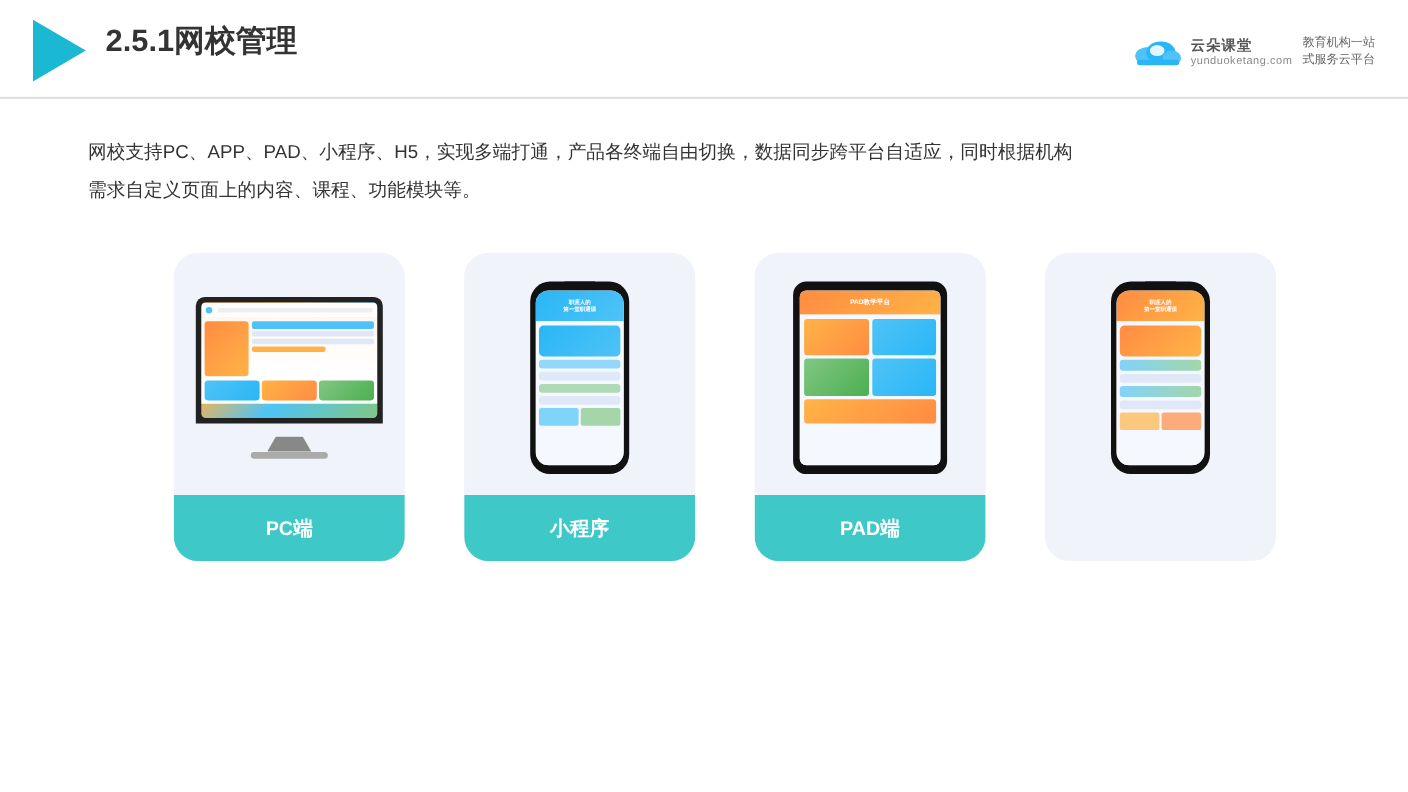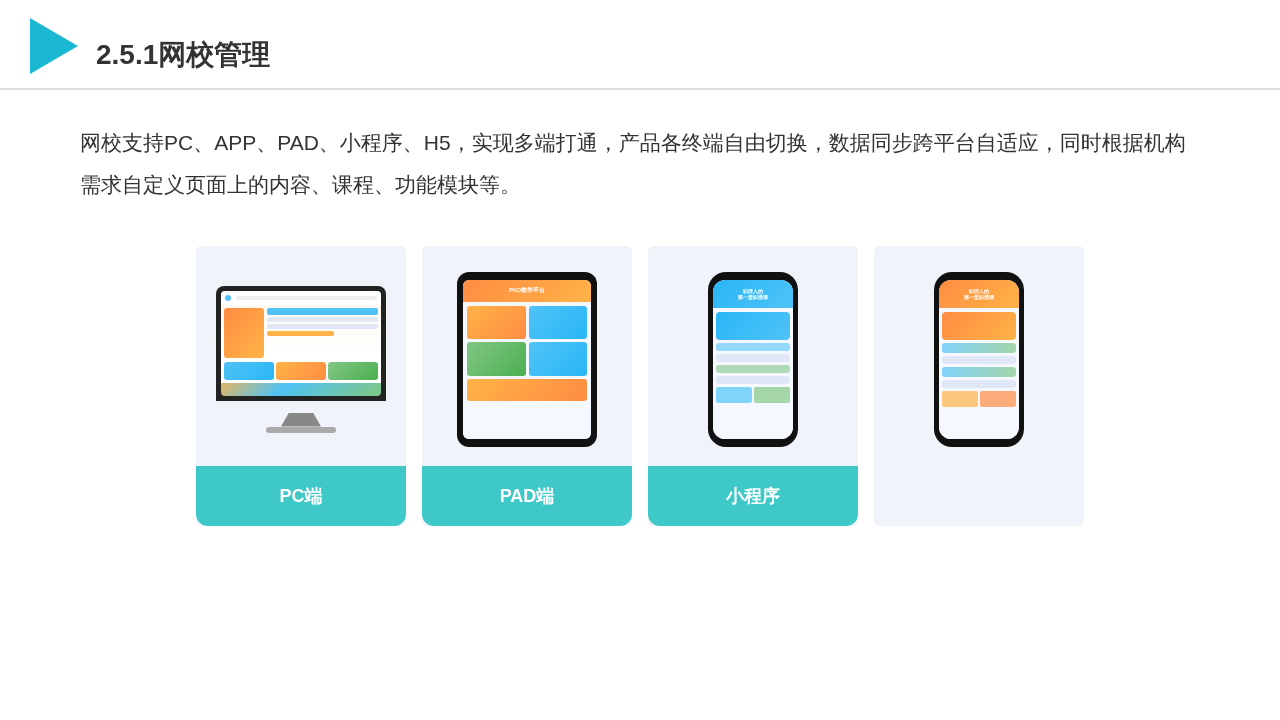--- a/index.html
+++ b/index.html
@@ -14,21 +14,21 @@
     
     .header {
       display: flex;
       align-items: center;
       justify-content: space-between;
       padding: 18px 30px 14px 30px;
       border-bottom: 2px solid #e0e0e0;
     }
     .header-left {
       display: flex;
-      align-items: flex-end;
+      align-items: flex-start;
       gap: 18px;
     }
     .logo-triangle {
       width: 0;
       height: 0;
       border-top: 28px solid transparent;
       border-bottom: 28px solid transparent;
       border-left: 48px solid #1bb8d4;
     }
     .page-title {
@@ -48,41 +48,42 @@
     }
     .brand-url {
       font-size: 10px;
       color: #888;
       letter-spacing: 0.5px;
     }
 
     
     .description {
       padding: 32px 80px 10px 80px;
-      font-size: 21px;
+      font-size: 17px;
       color: #333;
       line-height: 2;
     }
 
     
     .cards-container {
       display: flex;
       justify-content: center;
       gap: 16px;
       padding: 30px 60px 30px 60px;
     }
 
     .card {
       width: 210px;
       background: #f0f4fa;
-      border-radius: 6px;
+      border-radius: 22px;
       overflow: hidden;
       display: flex;
       flex-direction: column;
       align-items: center;
+      margin-left: 38px;
     }
 
     .card-image-area {
       width: 100%;
       height: 220px;
       display: flex;
       align-items: center;
       justify-content: center;
       padding: 16px 10px 10px 10px;
       background: #f0f4fa;
@@ -297,20 +298,41 @@
       gap: 5px;
     }
   </style>
 </head>
 <body>
 
 <div class="header">
   <div class="header-left">
     <div class="logo-triangle"></div>
     <h1 class="page-title">2.5.1网校管理</h1>
+  </div>
+  <div class="header-brand">
+    <div class="brand-row1">
+
+      <svg class="cloud-svg" viewBox="0 0 60 36" fill="none" xmlns="http://www.w3.org/2000/svg">
+        <ellipse cx="20" cy="24" rx="14" ry="10" fill="#4fc3f7"></ellipse>
+        <ellipse cx="34" cy="20" rx="16" ry="12" fill="#29b6f6"></ellipse>
+        <ellipse cx="46" cy="26" rx="10" ry="8" fill="#4fc3f7"></ellipse>
+        <rect x="8" y="28" width="46" height="6" rx="3" fill="#29b6f6"></rect>
+
+        <ellipse cx="30" cy="18" rx="8" ry="6" fill="#e3f6fd"></ellipse>
+      </svg>
+      <div>
+        <div class="brand-name">云朵课堂</div>
+        <div class="brand-url">yunduoketang.com</div>
+      </div>
+      <div style="display:flex;flex-direction:column;align-items:flex-start;margin-left:4px;">
+        <span style="font-size:11px;color:#666;">教育机构一站</span>
+        <span style="font-size:11px;color:#666;">式服务云平台</span>
+      </div>
+    </div>
   </div>
 </div>
 
 <div class="description">
   <p>
     网校支持PC、APP、PAD、小程序、H5，实现多端打通，产品各终端自由切换，数据同步跨平台自适应，同时根据机构<br>需求自定义页面上的内容、课程、功能模块等。
   </p>
 </div>
 
 <div class="cards-container">
@@ -346,40 +368,20 @@
         <div class="monitor-stand"></div>
         <div class="monitor-base"></div>
       </div>
     </div>
     <div class="card-label">PC端</div>
   </div>
 
 
   <div class="card">
     <div class="card-image-area">
-      <div class="tablet-mockup">
-        <div class="tablet-screen">
-          <div class="tablet-screen-header">
-            <span style="font-size:6px;color:#fff;font-weight:bold;">PAD教学平台</span>
-          </div>
-          <div class="tablet-screen-body">
-            <div class="tablet-card-orange"></div>
-            <div class="tablet-card"></div>
-            <div class="tablet-card-green"></div>
-            <div class="tablet-card"></div>
-            <div class="tablet-card-orange" style="grid-column:span 2;height:22px;"></div>
-          </div>
-        </div>
-      </div>
-    </div>
-    <div class="card-label">PAD端</div>
-  </div>
-
-  <div class="card">
-    <div class="card-image-area">
       <div class="phone-mockup">
         <div class="phone-notch"></div>
         <div class="phone-screen">
           <div class="phone-screen-header" style="background:linear-gradient(135deg,#29b6f6,#4fc3f7);">
             <div class="phone-screen-header-text">职涯人的<br>第一堂职通课</div>
           </div>
           <div class="phone-screen-body">
             <div class="phone-body-img" style="background:linear-gradient(135deg,#29b6f6,#4fc3f7);"></div>
             <div style="height:8px;background:#4fc3f7;border-radius:3px;opacity:0.6;"></div>
             <div class="phone-body-row2"></div>
@@ -391,20 +393,40 @@
             </div>
           </div>
         </div>
       </div>
     </div>
     <div class="card-label">小程序</div>
   </div>
 
   <div class="card">
     <div class="card-image-area">
+      <div class="tablet-mockup">
+        <div class="tablet-screen">
+          <div class="tablet-screen-header">
+            <span style="font-size:6px;color:#fff;font-weight:bold;">PAD教学平台</span>
+          </div>
+          <div class="tablet-screen-body">
+            <div class="tablet-card-orange"></div>
+            <div class="tablet-card"></div>
+            <div class="tablet-card-green"></div>
+            <div class="tablet-card"></div>
+            <div class="tablet-card-orange" style="grid-column:span 2;height:22px;"></div>
+          </div>
+        </div>
+      </div>
+    </div>
+    <div class="card-label">PAD端</div>
+  </div>
+
+  <div class="card">
+    <div class="card-image-area">
       <div class="phone-mockup">
         <div class="phone-notch"></div>
         <div class="phone-screen">
           <div class="phone-screen-header" style="background:linear-gradient(135deg,#ff8c42,#ffb347);">
             <div class="phone-screen-header-text">职涯人的<br>第一堂职通课</div>
           </div>
           <div class="phone-screen-body">
             <div class="phone-body-img" style="background:linear-gradient(135deg,#ff8c42,#ffb347);"></div>
             <div class="phone-body-row"></div>
             <div class="phone-body-row2"></div>

